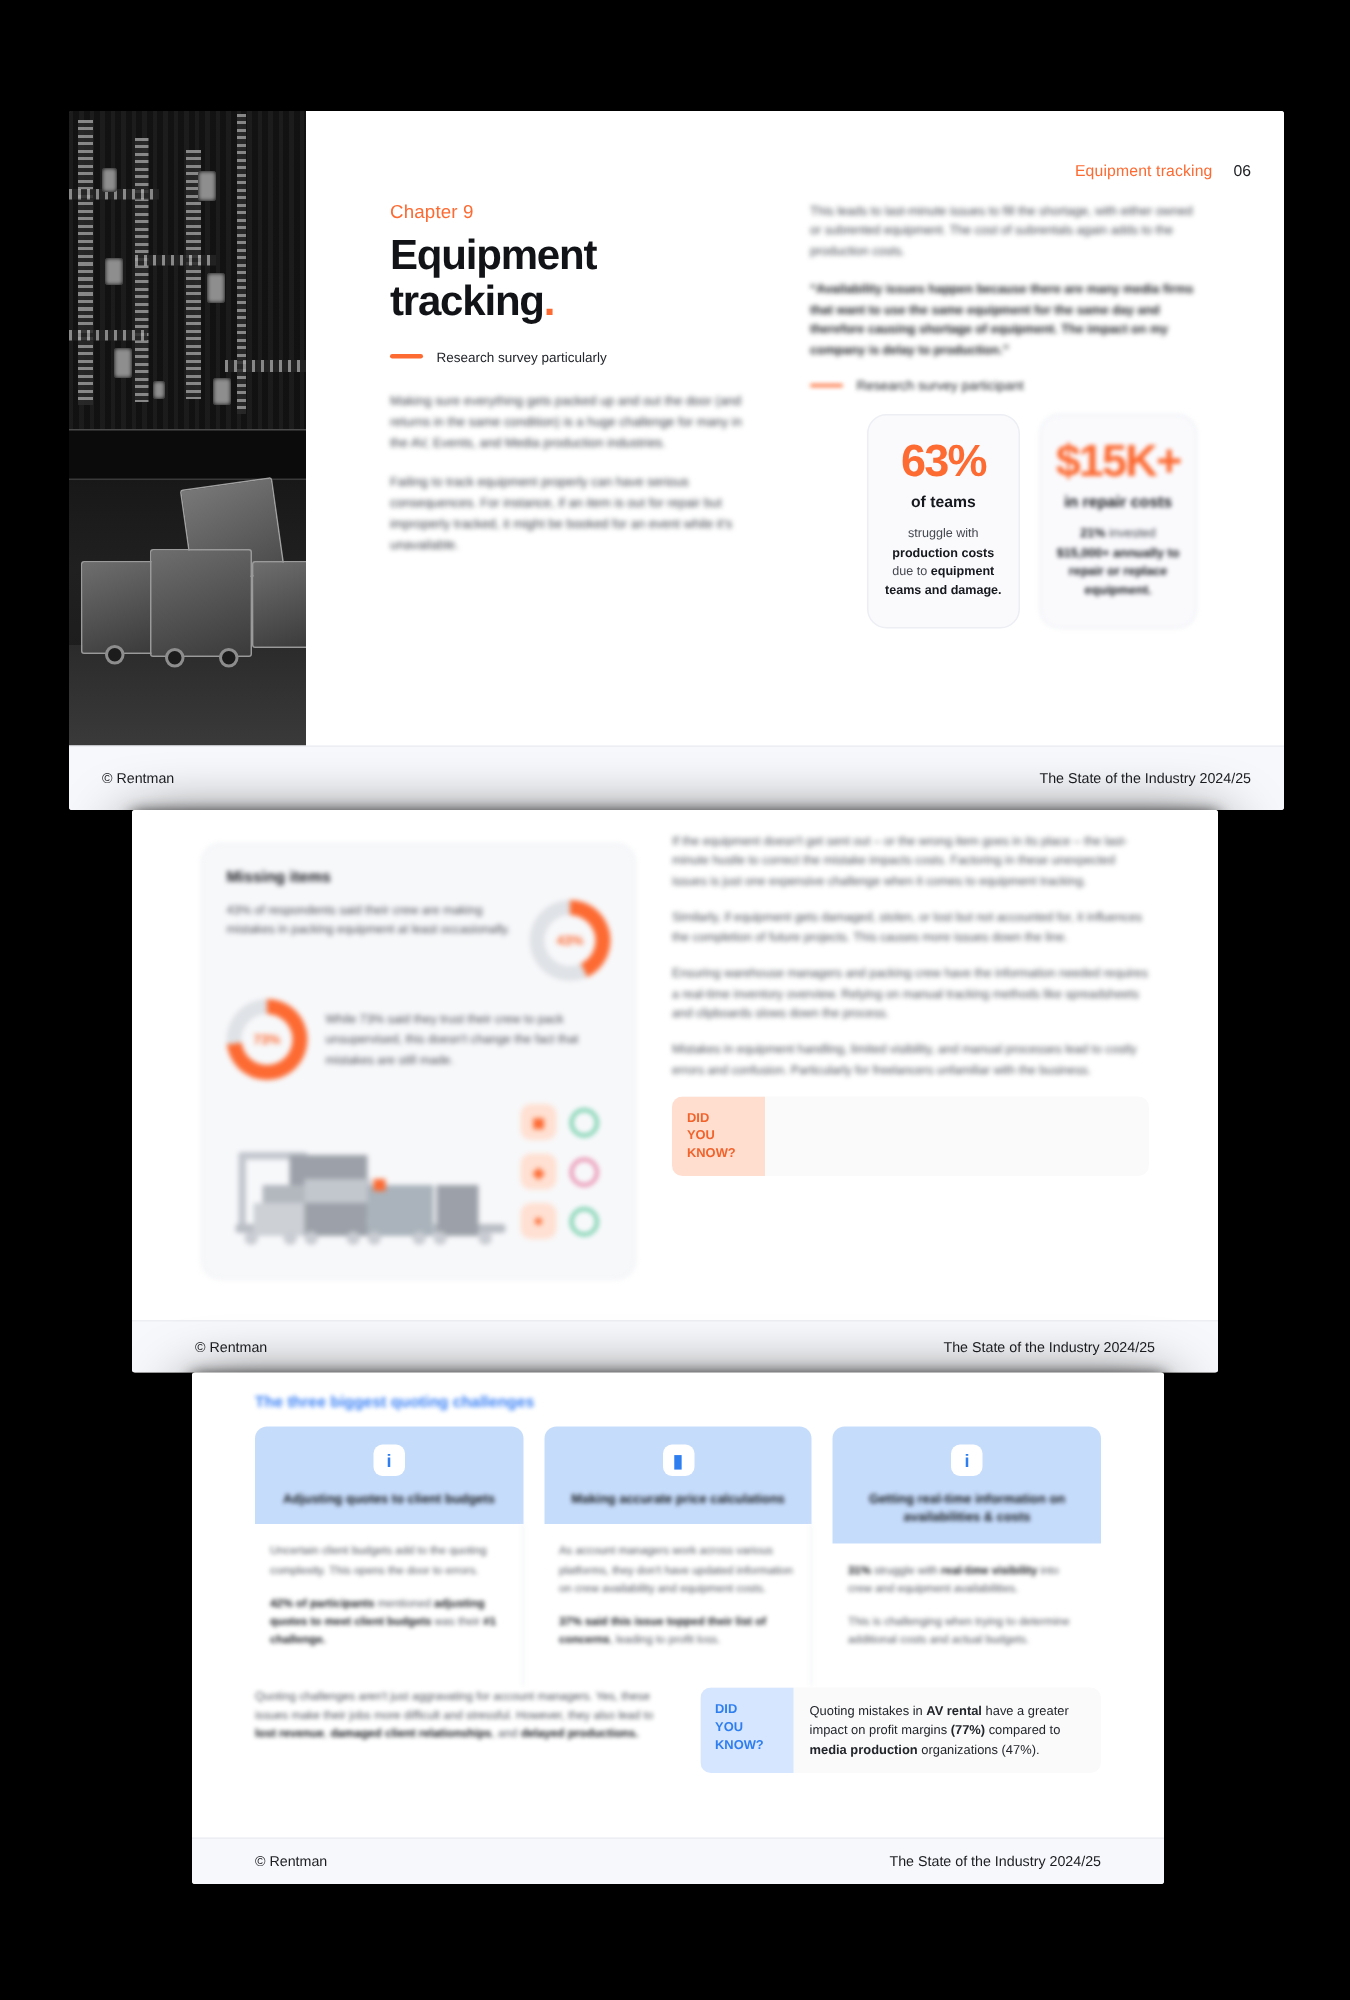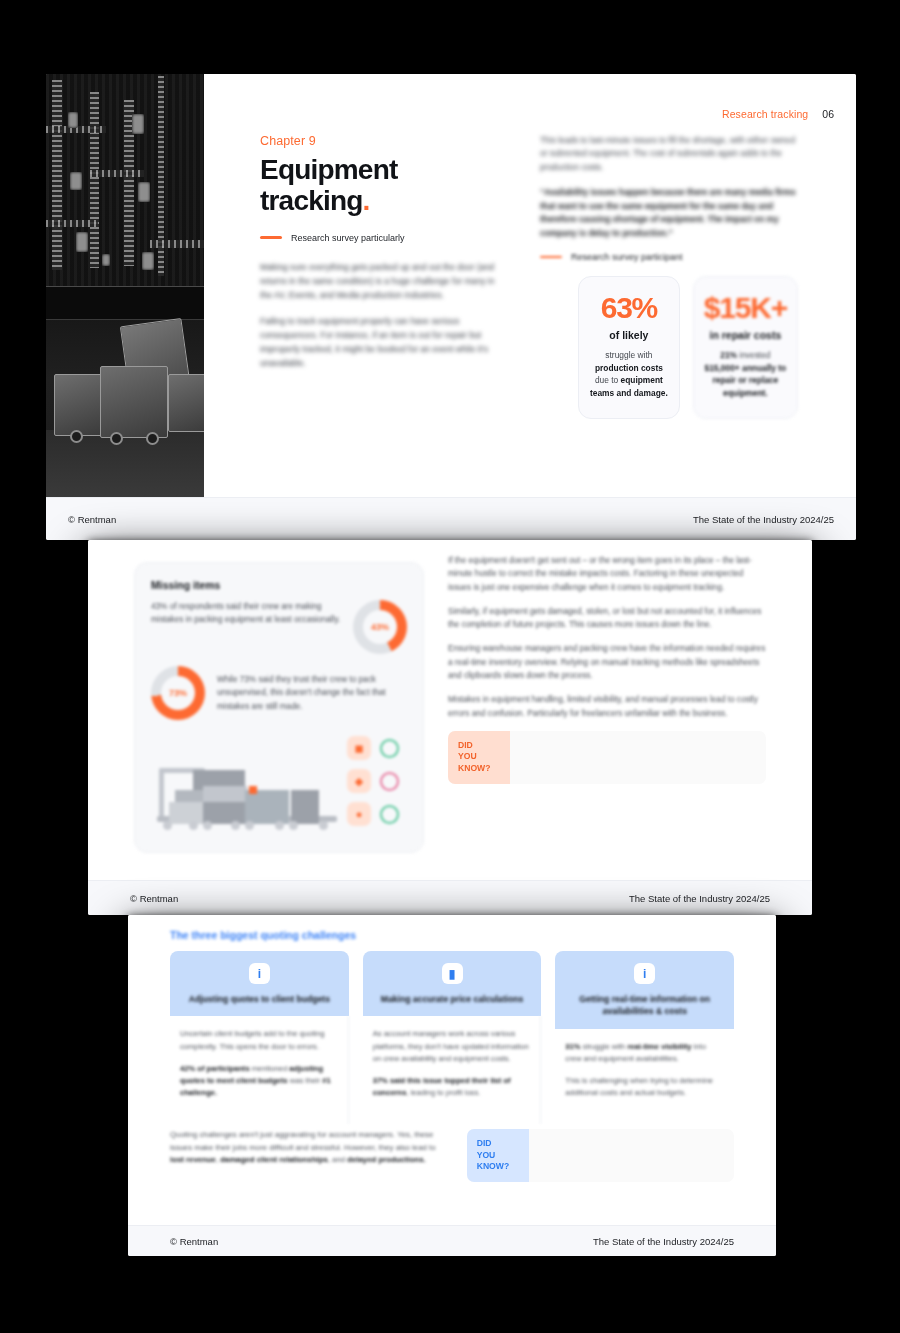--- a/index.html
+++ b/index.html
@@ -188,21 +188,21 @@
       <div class="case" style="left:54px;top:292px;width:66px;height:70px;"></div>
       <div class="case" style="left:122px;top:300px;width:40px;height:56px;"></div>
       <div class="wheel" style="left:24px;top:356px;"></div>
       <div class="wheel" style="left:64px;top:358px;"></div>
       <div class="wheel" style="left:100px;top:358px;"></div>
     </div>
 
     <div class="sheet">
 
       <div class="p1-head">
-        <span class="sec">Research tracking</span>
+        <span class="sec">Equipment tracking</span>
         <span class="num">06</span>
       </div>
 
       <div class="p1-left">
         <div class="chapter-label">Chapter 9</div>
         <h1 class="chapter-title">
           <span>Equipment</span><br>
           <span>tracking</span><span class="dot">.</span>
         </h1>
         <div class="attrib">
@@ -219,21 +219,21 @@
         <p class="para blur">This leads to last-minute issues to fill the shortage, with either owned or subrented equipment. The cost of subrentals again adds to the production costs.</p>
         <p class="para bold blur">“Availability issues happen because there are many media firms that want to use the same equipment for the same day and therefore causing shortage of equipment. The impact on my company is delay to production.”</p>
         <div class="attrib blur-s">
           <span class="dash"></span>
           <span>Research survey participant</span>
         </div>
 
         <div class="statrow">
           <div class="statcard">
             <div class="statbig">63%</div>
-            <div class="statsub">of likely</div>
+            <div class="statsub">of teams</div>
             <div class="stattext">
               <span>struggle with </span><b>production costs</b><span> due to </span><b>equipment teams and damage.</b>
             </div>
           </div>
           <div class="statcard blur-s">
             <div class="statbig">$15K+</div>
             <div class="statsub">in repair costs</div>
             <div class="stattext">
               <b>21%</b><span> invested </span><b>$15,000+ annually to repair or replace equipment.</b>
             </div>
@@ -389,20 +389,23 @@
       <div class="p3-bottom">
         <div class="para blur-s">
           <span>Quoting challenges aren't just aggravating for account managers. Yes, these issues make their jobs more difficult and stressful. However, they also lead to </span><b>lost revenue</b><span>, </span><b>damaged client relationships</b><span>, and </span><b>delayed productions.</b>
         </div>
         <div class="dyk blue">
           <div class="tag">
             <div>DID</div>
             <div>YOU</div>
             <div>KNOW?</div>
           </div>
+          <div class="txt">
+            <span>Quoting mistakes in </span><b>AV rental</b><span> have a greater impact on profit margins </span><b>(77%)</b><span> compared to </span><b>media production</b><span> organizations (47%).</span>
+          </div>
         </div>
       </div>
     </div>
 
     <div class="page-footer" style="padding:0 42px;">
       <span class="footer-left">© Rentman</span>
       <span class="footer-right">The State of the Industry 2024/25</span>
     </div>
   </div>
 

